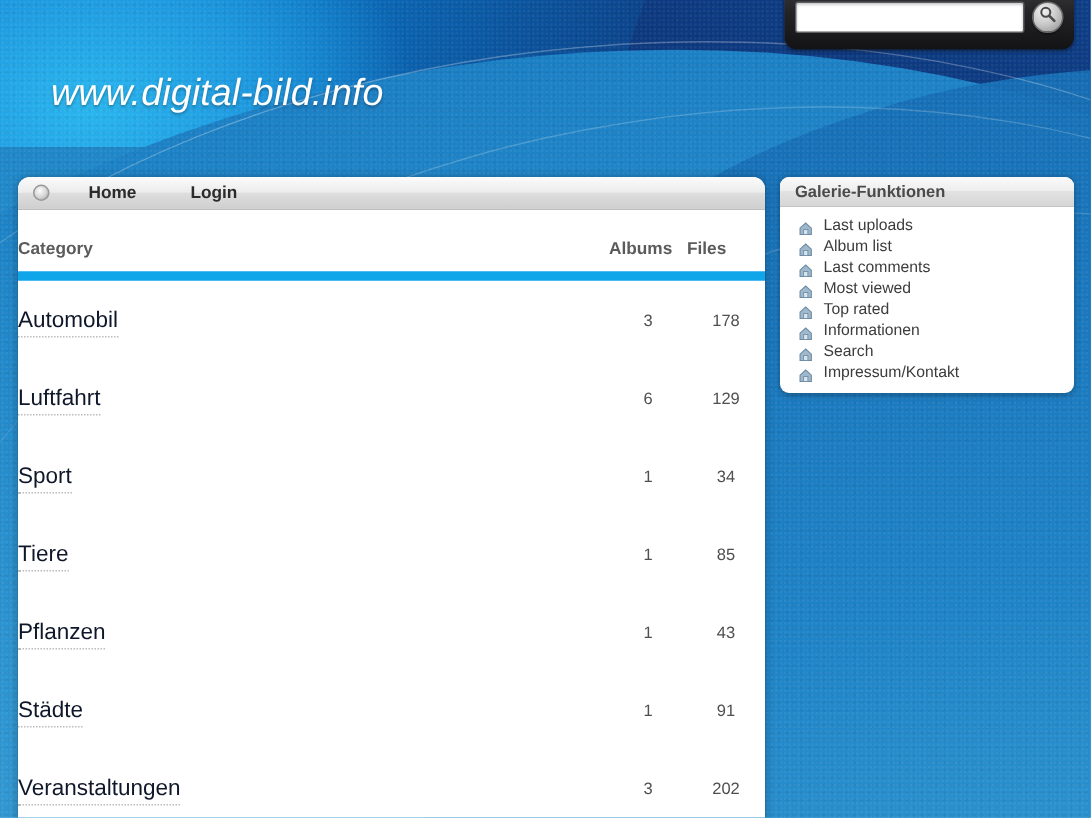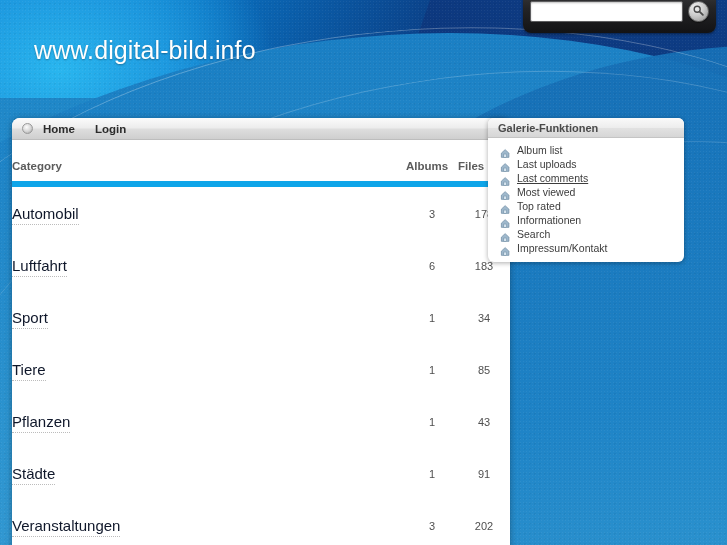--- a/index.html
+++ b/index.html
@@ -65,24 +65,25 @@
     position:absolute; inset:0;
     background-image:
       radial-gradient(rgba(255,255,255,.055) 1px, transparent 1px),
       radial-gradient(rgba(0,0,0,.05) 1px, transparent 1px);
     background-size:3px 3px, 5px 5px;
     background-position:0 0, 2px 1px;
   }
 
   
   #site-title {
-    position:absolute; left:34px; top:36px;
+    position:absolute; left:34px; top:48px;
     font-size:25px; color:#ffffff; letter-spacing:.1px;
     text-shadow:0 1px 2px rgba(0,0,0,.30);
     white-space:nowrap;
+    font-style:italic;
   }
 
   
   #search-widget {
     position:absolute; left:523px; top:-10px; width:193px; height:43px;
     background:linear-gradient(180deg,#3a3a3c 0%, #242426 42%, #131315 100%);
     border-radius:8px;
     box-shadow:0 1px 3px rgba(0,0,0,.45), inset 0 1px 0 rgba(255,255,255,.12);
     display:flex; align-items:center; padding:0 7px; gap:5px;
   }
@@ -106,21 +107,21 @@
     position:absolute; left:12px; top:118px; width:498px; height:440px;
     background:#ffffff;
     border-top-left-radius:8px; border-top-right-radius:8px;
     box-shadow:0 1px 6px rgba(0,0,0,.35);
     overflow:hidden;
   }
   #nav-bar {
     height:22px;
     background:linear-gradient(180deg,#fbfbfb 0%, #ececec 48%, #dedede 52%, #cfcfcf 100%);
     border-bottom:1px solid #bdbdbd;
-    display:flex; align-items:center; padding-left:10px; gap:0px;
+    display:flex; align-items:center; padding-left:10px; gap:16px;
   }
   #home-circle-icon {
     width:11px; height:11px; border-radius:50%;
     background:radial-gradient(circle at 40% 35%, #fdfdfd 0%, #d4d4d4 55%, #9a9a9a 100%);
     border:1px solid #999; margin-right:10px;
   }
   .nav-link {
     font-size:11.5px; font-weight:bold; color:#2b2b2b;
     text-decoration:none; margin-right:20px; cursor:pointer;
   }
@@ -140,41 +141,41 @@
     font-size:15px; color:#0f172a; text-decoration:none;
     border-bottom:1px dotted #bcbcbc; padding-bottom:2px; cursor:pointer;
   }
   td.cell-num {
     text-align:center; font-size:11px; color:#4f4f4f; width:52px;
   }
   td.cell-files { padding-right:22px; }
 
   
   #sidebar-panel {
-    position:absolute; left:488px; top:118px; width:196px;
+    position:absolute; left:520px; top:118px; width:196px;
     background:#ffffff; border-radius:6px;
     box-shadow:0 1px 5px rgba(0,0,0,.33);
     overflow:hidden;
   }
   #sidebar-header {
     height:20px; display:flex; align-items:center; padding-left:10px;
     font-size:11px; font-weight:bold; color:#4a4a4a;
     background:linear-gradient(180deg,#fafafa 0%, #ededed 50%, #e2e2e2 51%, #d6d6d6 100%);
     border-bottom:1px solid #c4c4c4;
   }
   #sidebar-list { padding:5px 0 7px 0; }
   .sb-item {
     display:flex; align-items:center; gap:6px;
     padding:1px 0 1px 12px; cursor:pointer; text-decoration:none;
   }
   .sb-icon { width:11px; height:11px; flex:0 0 11px; }
   .sb-label {
     font-size:10.5px; color:#3c3c3c; white-space:nowrap;
   }
-  .sb-item.underlined .sb-label { text-decoration:underline; }
+  .sb-item.underlined .sb-label { }
 </style>
 </head>
 <body>
 
 <div id="bg">
   <div class="bg-base"></div>
   <div class="swoosh-c"></div>
   <div class="bg-lower"></div>
   <div class="swoosh-a"></div>
   <div class="swoosh-b"></div>
@@ -216,21 +217,21 @@
     </thead>
     <tbody id="table-body">
         <tr>
           <td class="cell-name"><a class="cat-link" href="#">Automobil</a></td>
           <td class="cell-num">3</td>
           <td class="cell-num cell-files">178</td>
         </tr>
         <tr>
           <td class="cell-name"><a class="cat-link" href="#">Luftfahrt</a></td>
           <td class="cell-num">6</td>
-          <td class="cell-num cell-files">183</td>
+          <td class="cell-num cell-files">129</td>
         </tr>
         <tr>
           <td class="cell-name"><a class="cat-link" href="#">Sport</a></td>
           <td class="cell-num">1</td>
           <td class="cell-num cell-files">34</td>
         </tr>
         <tr>
           <td class="cell-name"><a class="cat-link" href="#">Tiere</a></td>
           <td class="cell-num">1</td>
           <td class="cell-num cell-files">85</td>
@@ -255,28 +256,28 @@
 </div>
 
 <div id="sidebar-panel">
   <div id="sidebar-header">Galerie-Funktionen</div>
   <div id="sidebar-list">
       <a class="sb-item" href="#">
         <span class="sb-icon"><svg width="11" height="11" viewBox="0 0 12 12" aria-hidden="true">
             <path d="M1.5 5.6 L5.6 1.8 L9.7 5.6 L9.7 10.2 L1.5 10.2 Z" fill="#9fb8cc" stroke="#6c8ba3" stroke-width=".8"></path>
             <rect x="4.1" y="6.6" width="3.1" height="3.6" fill="#d7e4ee" stroke="#6c8ba3" stroke-width=".6"></rect>
           </svg></span>
+        <span class="sb-label">Last uploads</span>
+      </a>
+      <a class="sb-item" href="#">
+        <span class="sb-icon"><svg width="11" height="11" viewBox="0 0 12 12" aria-hidden="true">
+            <path d="M1.5 5.6 L5.6 1.8 L9.7 5.6 L9.7 10.2 L1.5 10.2 Z" fill="#9fb8cc" stroke="#6c8ba3" stroke-width=".8"></path>
+            <rect x="4.1" y="6.6" width="3.1" height="3.6" fill="#d7e4ee" stroke="#6c8ba3" stroke-width=".6"></rect>
+          </svg></span>
         <span class="sb-label">Album list</span>
-      </a>
-      <a class="sb-item" href="#">
-        <span class="sb-icon"><svg width="11" height="11" viewBox="0 0 12 12" aria-hidden="true">
-            <path d="M1.5 5.6 L5.6 1.8 L9.7 5.6 L9.7 10.2 L1.5 10.2 Z" fill="#9fb8cc" stroke="#6c8ba3" stroke-width=".8"></path>
-            <rect x="4.1" y="6.6" width="3.1" height="3.6" fill="#d7e4ee" stroke="#6c8ba3" stroke-width=".6"></rect>
-          </svg></span>
-        <span class="sb-label">Last uploads</span>
       </a>
       <a class="sb-item underlined" href="#">
         <span class="sb-icon"><svg width="11" height="11" viewBox="0 0 12 12" aria-hidden="true">
             <path d="M1.5 5.6 L5.6 1.8 L9.7 5.6 L9.7 10.2 L1.5 10.2 Z" fill="#9fb8cc" stroke="#6c8ba3" stroke-width=".8"></path>
             <rect x="4.1" y="6.6" width="3.1" height="3.6" fill="#d7e4ee" stroke="#6c8ba3" stroke-width=".6"></rect>
           </svg></span>
         <span class="sb-label">Last comments</span>
       </a>
       <a class="sb-item" href="#">
         <span class="sb-icon"><svg width="11" height="11" viewBox="0 0 12 12" aria-hidden="true">

